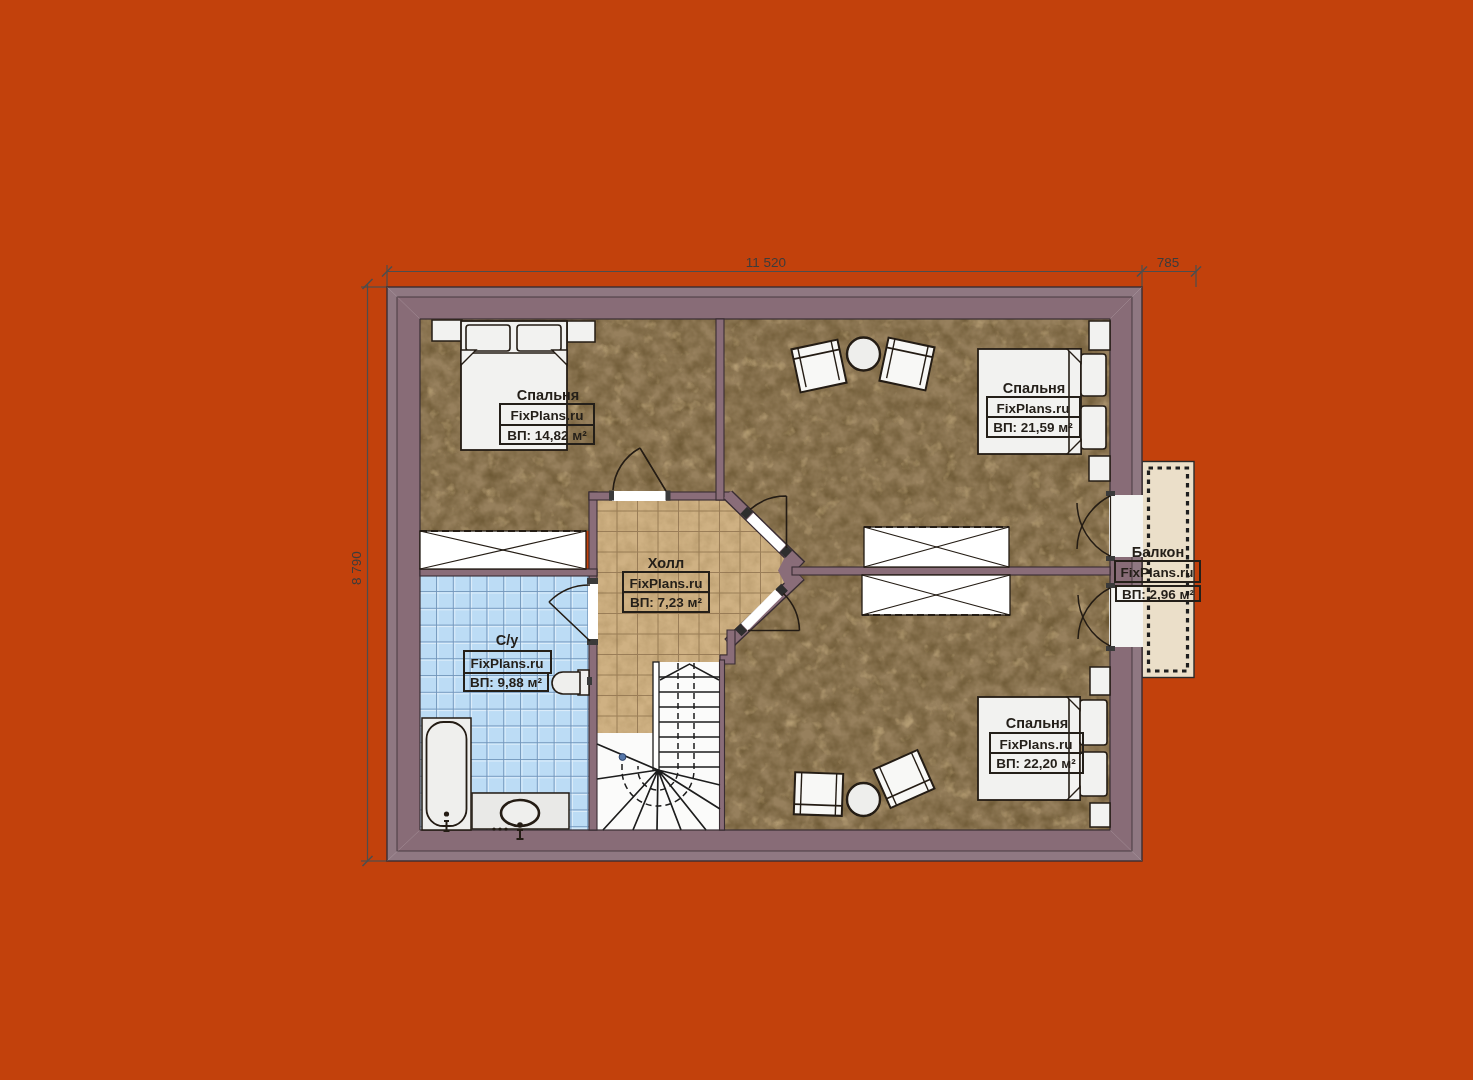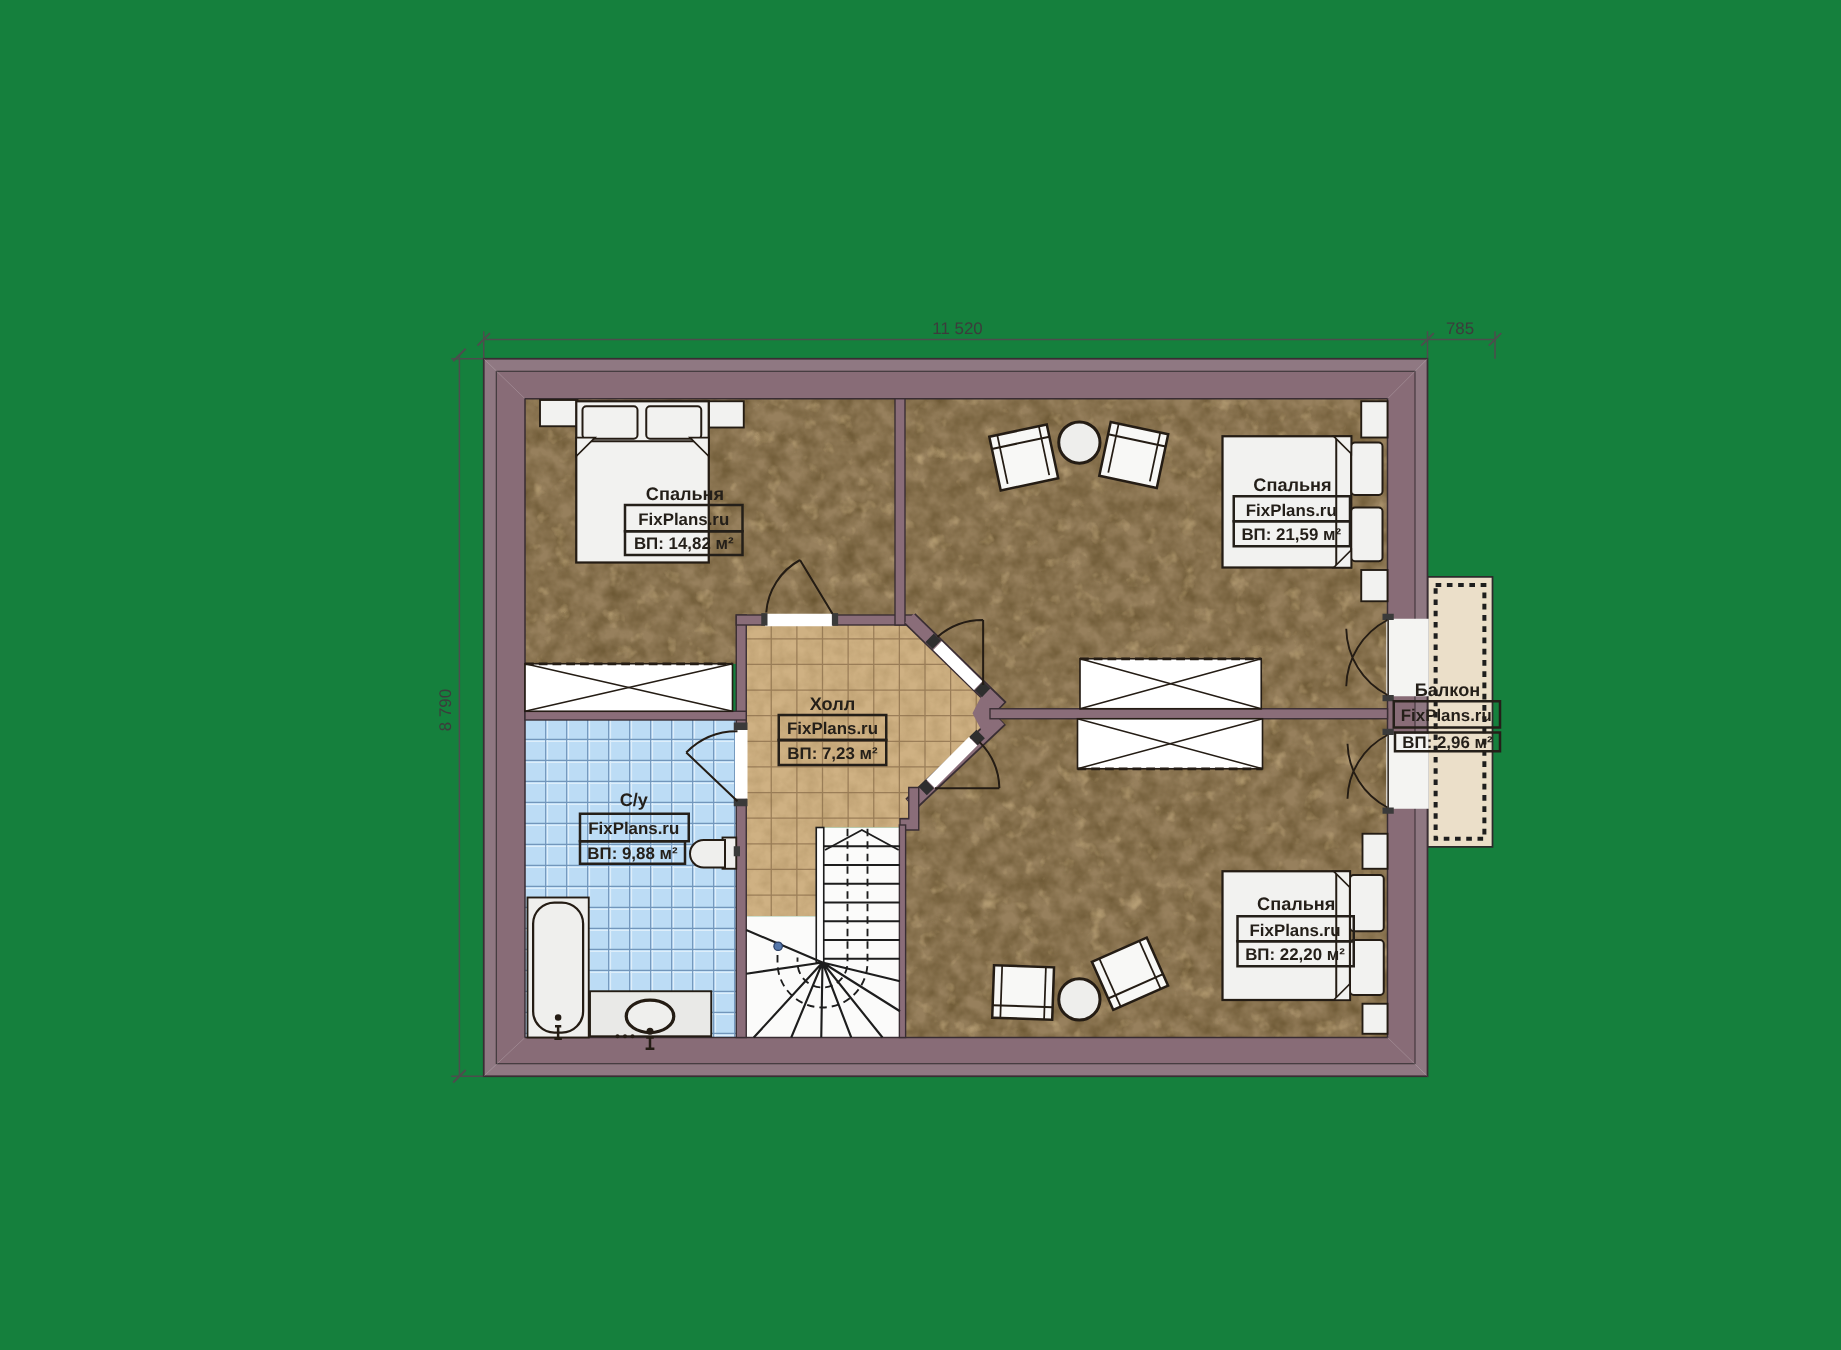--- a/index.html
+++ b/index.html
@@ -1,16 +1,16 @@
 <!DOCTYPE html>
 <html><head>
 <meta charset="utf-8">
 <style>
   html,body{margin:0;padding:0;background:#ffffff;}
-  .page{width:1473px;height:1080px;position:relative;overflow:hidden;background:#15803d;}
+  .page{width:1473px;height:1080px;position:relative;overflow:hidden;background:#c2410c;}
   svg{position:absolute;left:0;top:0;}
   text{font-family:"Liberation Sans", sans-serif;}
 </style>
 </head>
 <body>
 <div class="page">
 <svg width="1473" height="1080" viewBox="0 0 1473 1080">
 <defs>
   <filter id="mottleD" x="-5%" y="-5%" width="110%" height="110%" color-interpolation-filters="sRGB">
     <feTurbulence type="fractalNoise" baseFrequency="0.07" numOctaves="3" seed="7"></feTurbulence>

